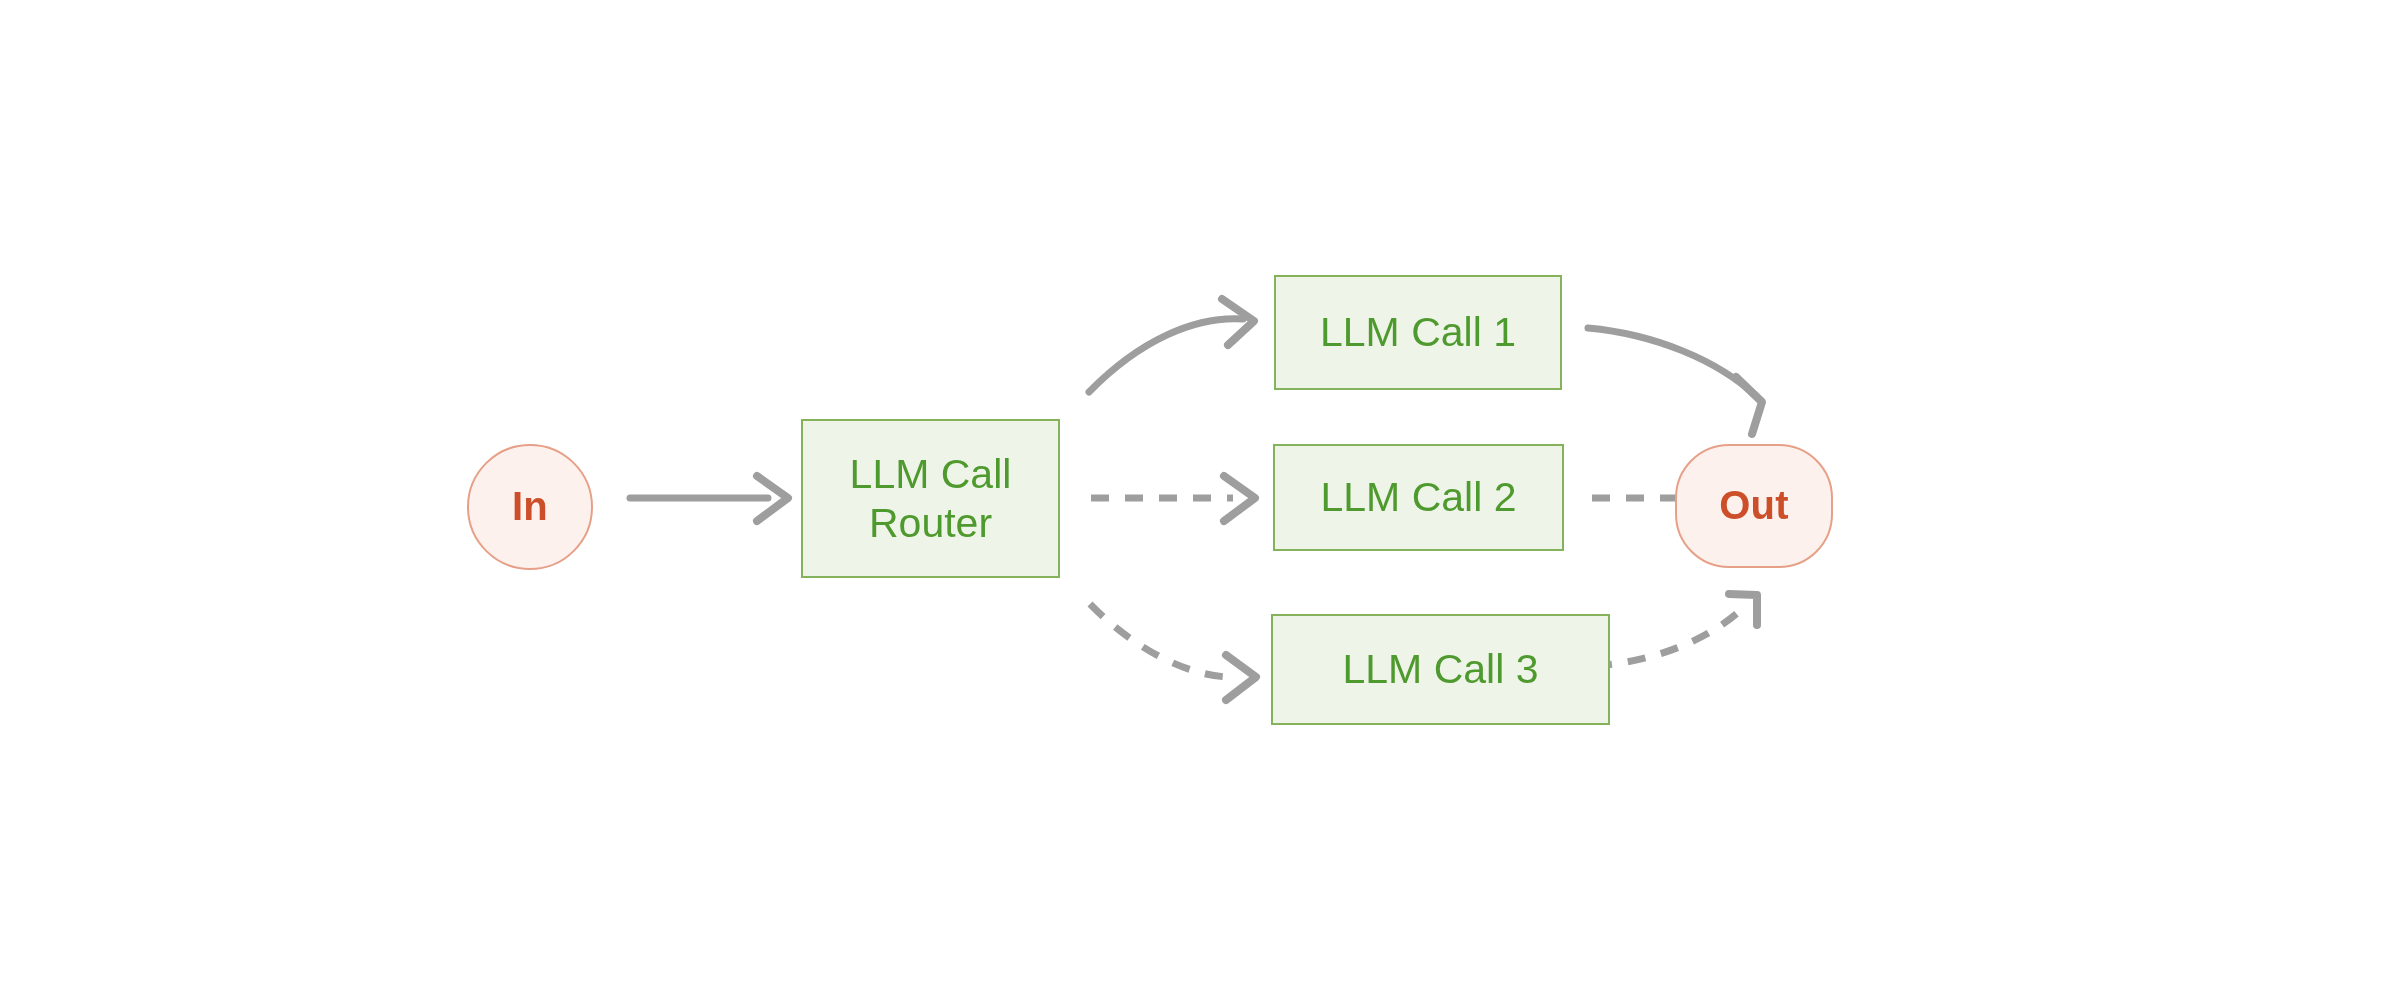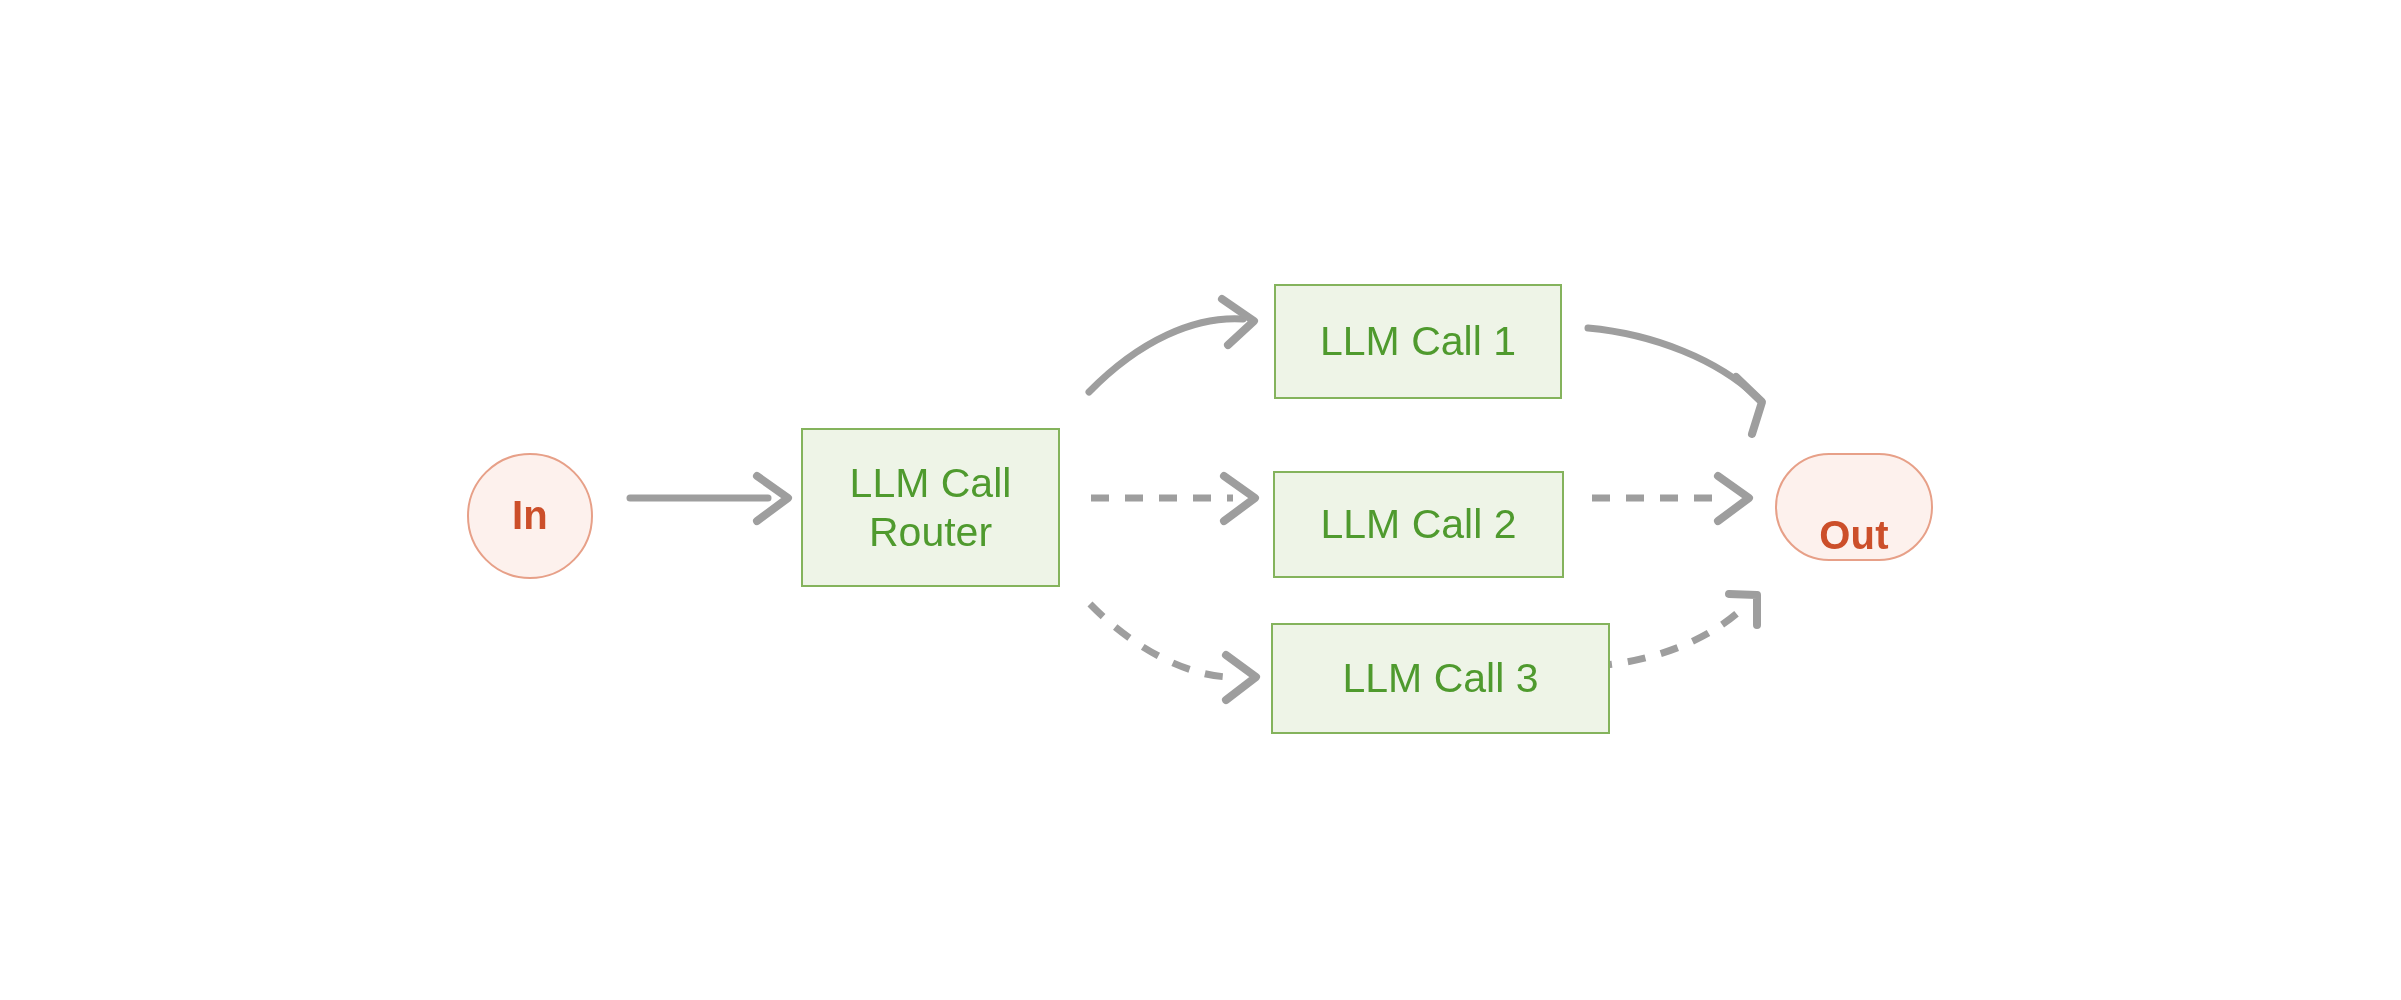--- a/index.html
+++ b/index.html
@@ -28,21 +28,20 @@
     pointer-events: none;
   }
   .node {
     position: absolute;
     display: flex;
     align-items: center;
     justify-content: center;
     text-align: center;
     box-sizing: border-box;
     line-height: 1.18;
-    margin-top: 9px;
   }
   .node-terminal {
     background: #fdf1ed;
     border: 2px solid #e7a088;
     color: #cc4f2a;
     font-weight: bold;
     font-size: 40px;
     letter-spacing: 0.2px;
   }
   .node-process {
@@ -53,42 +52,41 @@
     font-size: 41px;
   }
   #node-in {
     left: 467px;
     top: 444px;
     width: 126px;
     height: 126px;
     border-radius: 50%;
   }
   #node-out {
-    left: 1775px;
+    left: 1675px;
     top: 444px;
     width: 158px;
-    height: 108px;
+    height: 124px;
     border-radius: 54px;
-    align-items: flex-end;
   }
   #node-router {
     left: 801px;
     top: 419px;
     width: 259px;
     height: 159px;
   }
   #node-call-1 {
     left: 1274px;
     top: 275px;
     width: 288px;
     height: 115px;
   }
   #node-call-2 {
     left: 1273px;
-    top: 462px;
+    top: 444px;
     width: 291px;
     height: 107px;
   }
   #node-call-3 {
     left: 1271px;
     top: 614px;
     width: 339px;
     height: 111px;
   }
   .node-label {

